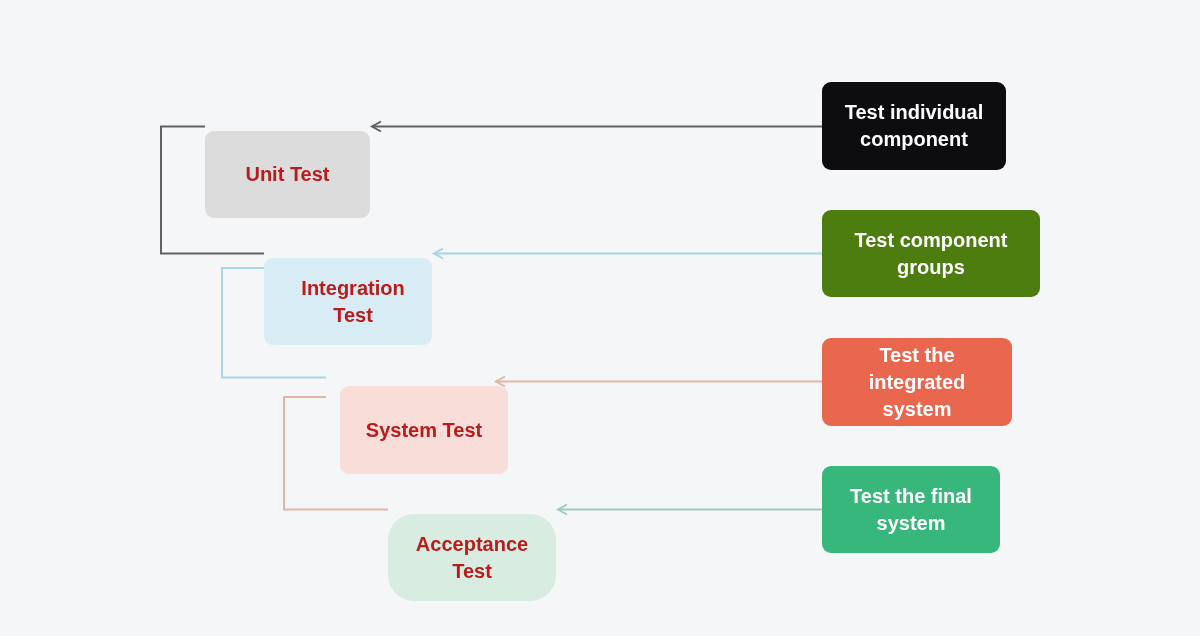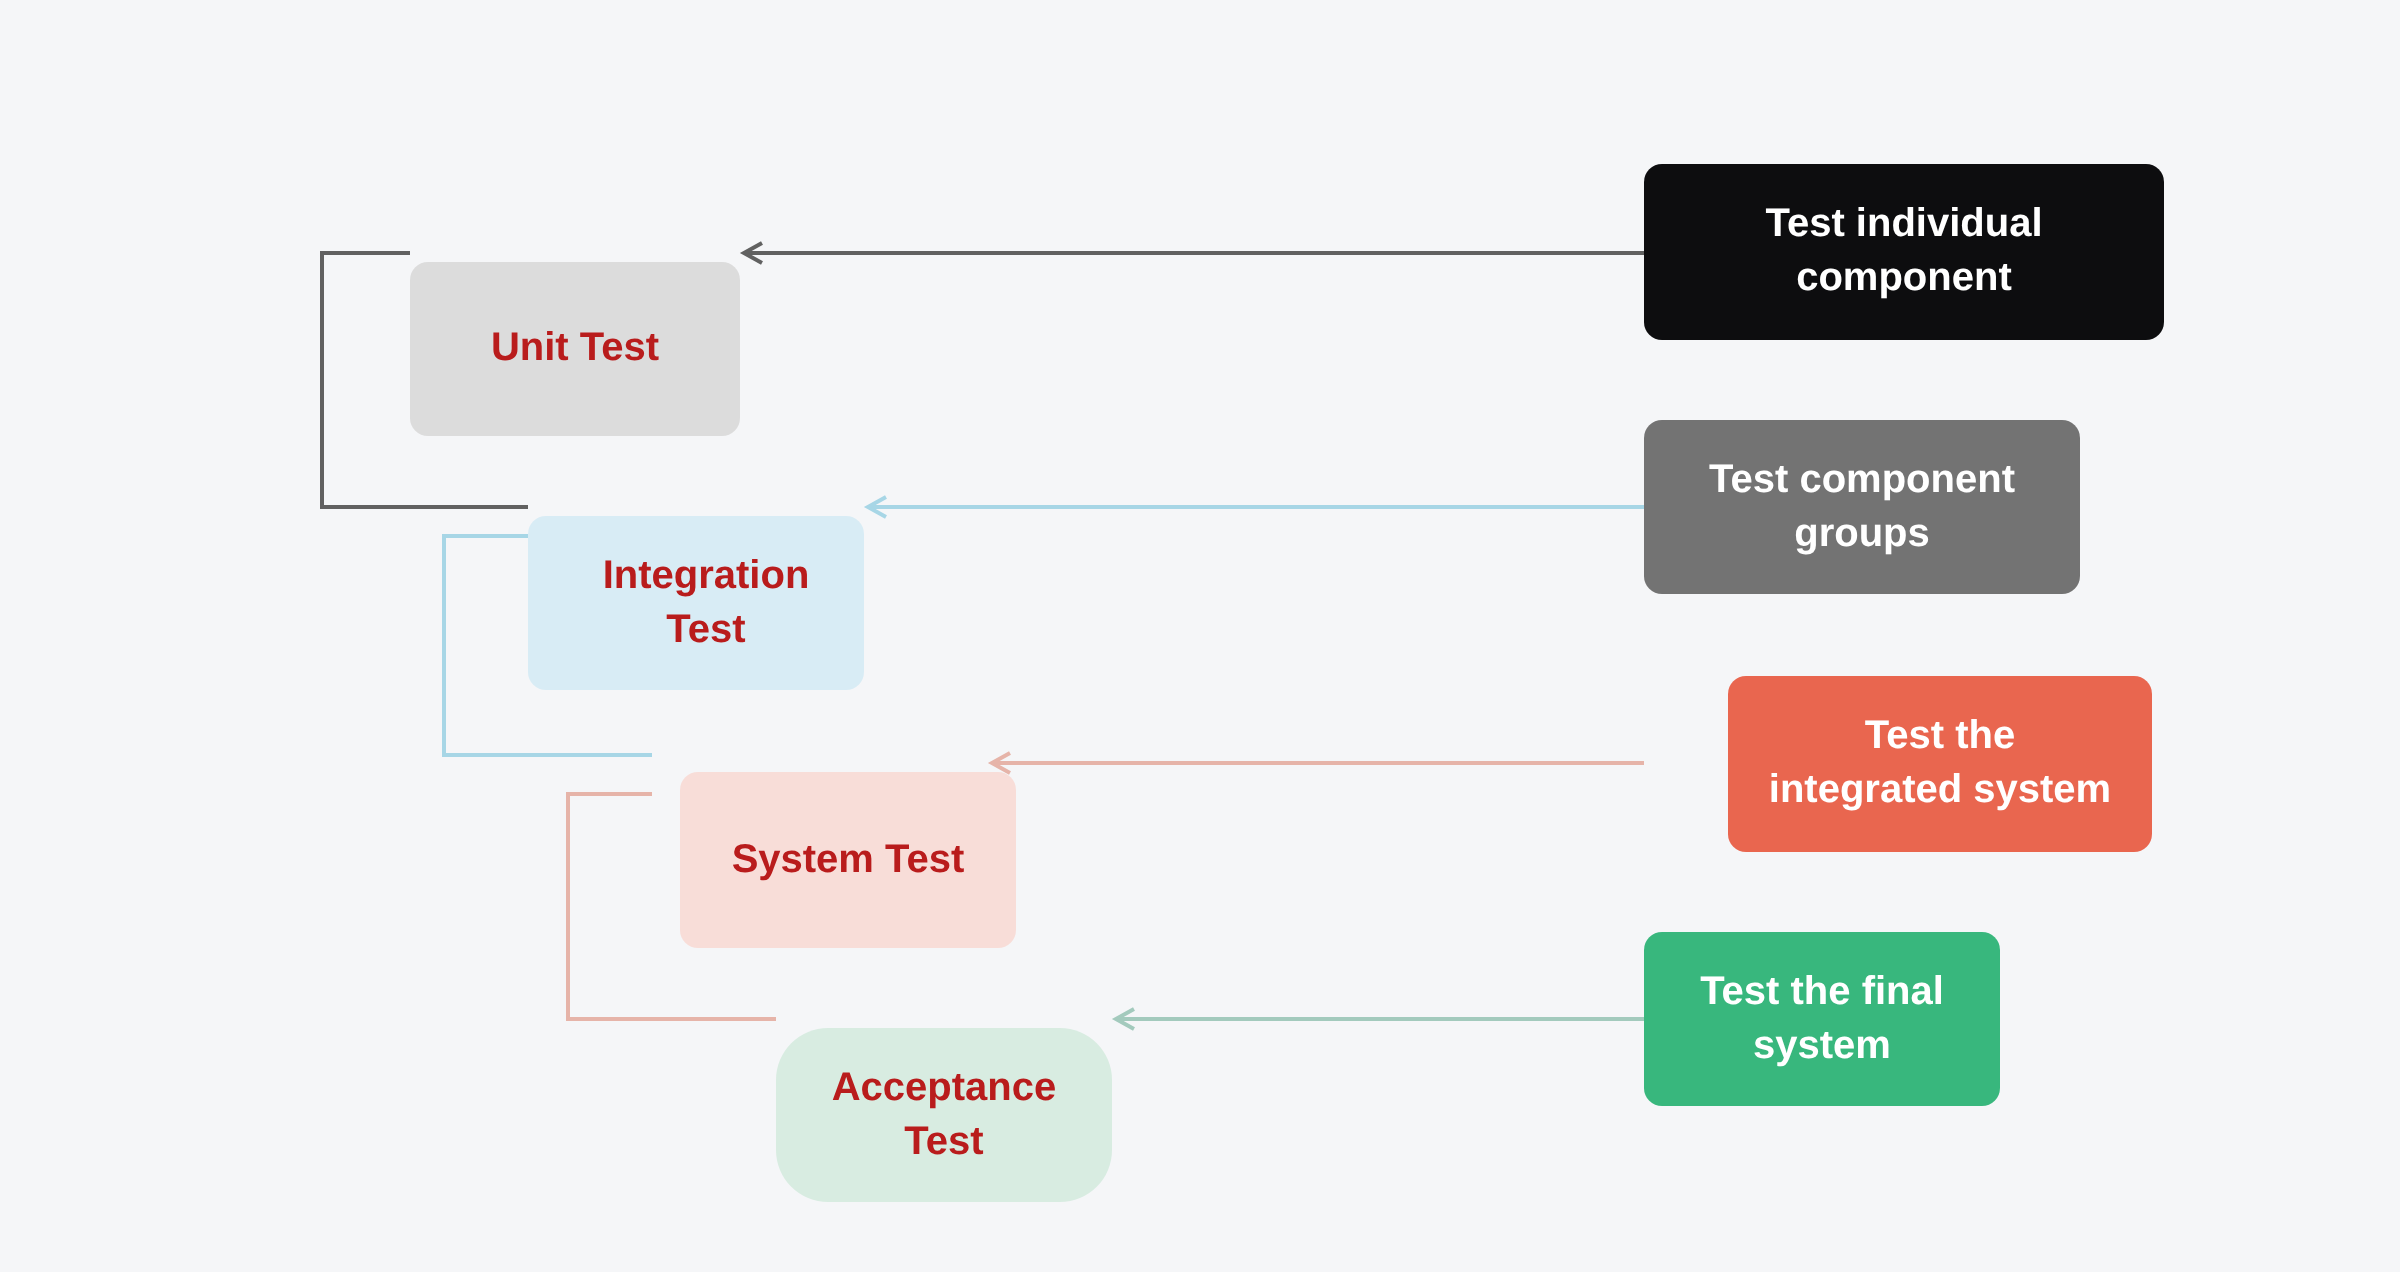--- a/index.html
+++ b/index.html
@@ -34,23 +34,23 @@
     padding: 8px 12px;
   }
   .node--stage { color: #b91c1c; margin-top: 48px; }
   .node--desc  { color: #ffffff; font-weight: 600; }
 
   .n-unit        { left: 205px; top:  83px; width: 165px; height: 87px; }
   .n-integration { left: 264px; top: 210px; width: 168px; height: 87px; }
   .n-system      { left: 340px; top: 338px; width: 168px; height: 88px; }
   .n-acceptance  { left: 388px; top: 466px; width: 168px; height: 87px; border-radius: 26px; }
 
-  .d-unit        { left: 822px; top:  82px; width: 260px; height: 88px; }
+  .d-unit        { left: 822px; top:  82px; width: 184px; height: 88px; }
   .d-integration { left: 822px; top: 210px; width: 218px; height: 87px; }
-  .d-system      { left: 864px; top: 338px; width: 212px; height: 88px; }
+  .d-system      { left: 822px; top: 338px; width: 190px; height: 88px; }
   .d-acceptance  { left: 822px; top: 466px; width: 178px; height: 87px; }
 </style>
 </head>
 <body>
 
 <div class="canvas">
 
   <svg class="wires" viewBox="0 0 1200 636" fill="none" xmlns="http://www.w3.org/2000/svg">
 
     <polyline points="205,126.5 161,126.5 161,253.5 264,253.5" stroke-width="2" stroke="#616161"></polyline>
@@ -84,21 +84,21 @@
   </div>
   <div class="node node--stage n-acceptance" style="background: rgb(216, 236, 225);">
     <span>Acceptance
 Test</span>
   </div>
 
   <div class="node node--desc d-unit" style="background: rgb(13, 13, 15);">
     <span>Test individual
 component</span>
   </div>
-  <div class="node node--desc d-integration" style="background: #737373;">
+  <div class="node node--desc d-integration" style="background: #4d7c0f;">
     <span>Test component
 groups</span>
   </div>
   <div class="node node--desc d-system" style="background: rgb(233, 102, 79);">
     <span>Test the
 integrated system</span>
   </div>
   <div class="node node--desc d-acceptance" style="background: rgb(56, 183, 125);">
     <span>Test the final
 system</span>

